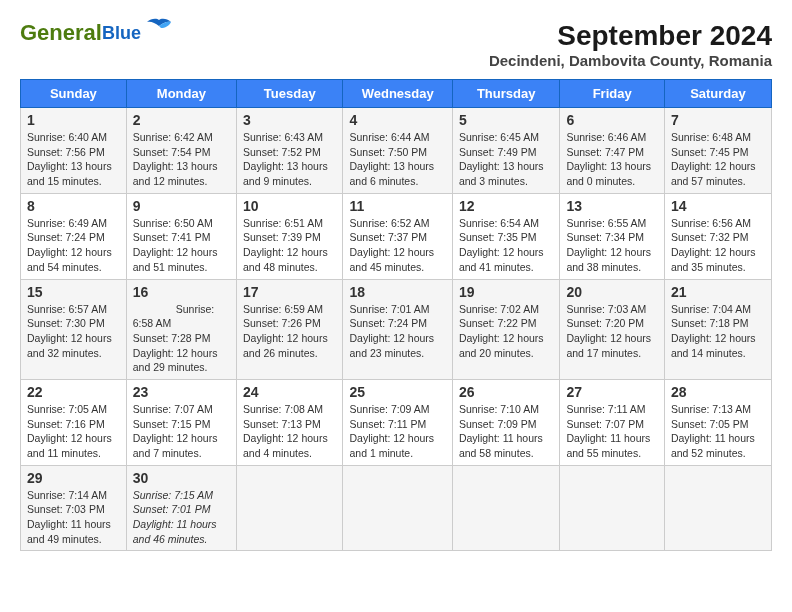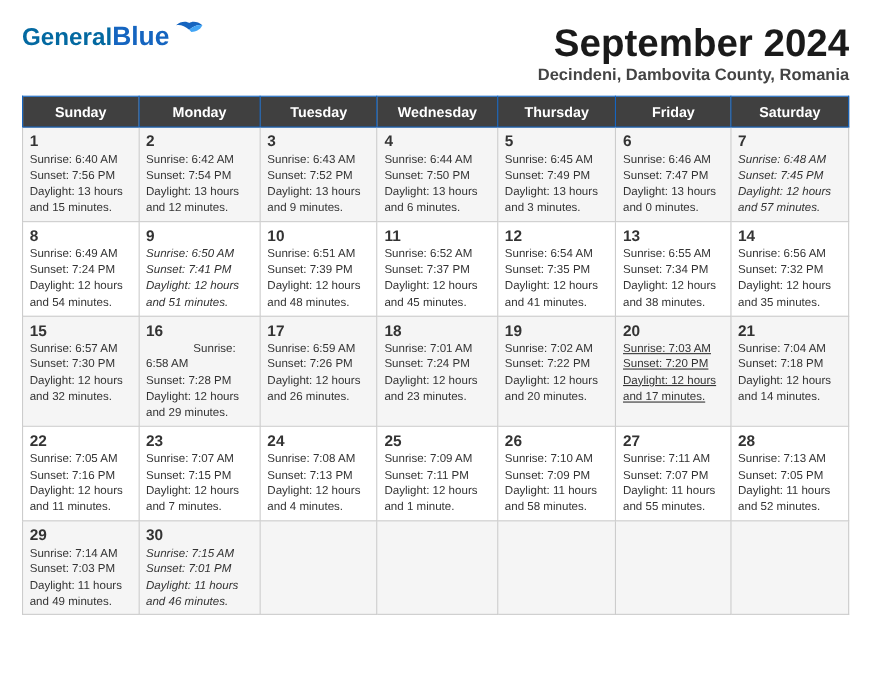--- a/index.html
+++ b/index.html
@@ -18,36 +18,36 @@
     }
     .logo {
       display: flex;
       flex-direction: column;
       align-items: flex-start;
     }
     .title-block {
       text-align: right;
     }
     .title-block h1 {
-      font-size: 35px;
+      font-size: 28px;
       font-weight: bold;
       color: #1a1a1a;
     }
     .title-block h2 {
       font-size: 15px;
       font-weight: bold;
       color: #444;
     }
     table {
       width: 100%;
       border-collapse: collapse;
       font-size: 11px;
     }
     thead tr th {
-      background-color: #404040;
+      background-color: #3b82f6;
       color: #fff;
       font-size: 13px;
       font-weight: bold;
       padding: 6px 8px;
       border: 1px solid #1565c0;
       margin-top: 38px;
     }
     tbody tr td {
       border: 1px solid #ccc;
       vertical-align: top;
@@ -73,22 +73,22 @@
       line-height: 1.4;
       color: #333;
     }
   </style>
 </head>
 <body>
 
 <div class="header">
   <div class="logo">
     <div style="display:flex;align-items:center;">
-      <span style="font-size:22px;font-weight:bold;color:#0369a1;">General</span>
-      <span style="font-size:24px;font-weight:bold;color:#1565c0;">Blue</span>
+      <span style="font-size:22px;font-weight:bold;color:#4d7c0f;">General</span>
+      <span style="font-size:18px;font-weight:bold;color:#1565c0;">Blue</span>
       <svg width="28" height="22" viewBox="0 0 28 22" style="margin-left:4px;margin-top:-8px;">
         <path d="M14 2 C16 0 22 0 26 4 C22 3 18 5 14 8 C10 5 6 3 2 4 C6 0 12 0 14 2Z" fill="#1565c0"></path>
         <path d="M14 8 C18 5 22 3 26 4 C24 8 20 10 16 10Z" fill="#42a5f5"></path>
       </svg>
     </div>
   </div>
   <div class="title-block">
     <h1>September 2024</h1>
     <h2>Decindeni, Dambovita County, Romania</h2>
   </div>
@@ -119,29 +119,29 @@
 Daylight: 13 hours and 9 minutes.</span></td>
         <td><span class="day-num">4</span><span class="day-info" style="white-space: pre-line;">Sunrise: 6:44 AM
 Sunset: 7:50 PM
 Daylight: 13 hours and 6 minutes.</span></td>
         <td><span class="day-num">5</span><span class="day-info" style="white-space: pre-line;">Sunrise: 6:45 AM
 Sunset: 7:49 PM
 Daylight: 13 hours and 3 minutes.</span></td>
         <td><span class="day-num">6</span><span class="day-info" style="white-space: pre-line;">Sunrise: 6:46 AM
 Sunset: 7:47 PM
 Daylight: 13 hours and 0 minutes.</span></td>
-        <td><span class="day-num">7</span><span class="day-info" style="white-space: pre-line; font-style: italic;">Sunrise: 6:48 AM
+        <td><span class="day-num">7</span><span class="day-info" style="white-space: pre-line;">Sunrise: 6:48 AM
 Sunset: 7:45 PM
 Daylight: 12 hours and 57 minutes.</span></td>
       </tr>
       <tr>
         <td><span class="day-num">8</span><span class="day-info" style="white-space: pre-line;">Sunrise: 6:49 AM
 Sunset: 7:24 PM
 Daylight: 12 hours and 54 minutes.</span></td>
-        <td><span class="day-num">9</span><span class="day-info" style="white-space: pre-line; font-style: italic;">Sunrise: 6:50 AM
+        <td><span class="day-num">9</span><span class="day-info" style="white-space: pre-line;">Sunrise: 6:50 AM
 Sunset: 7:41 PM
 Daylight: 12 hours and 51 minutes.</span></td>
         <td><span class="day-num">10</span><span class="day-info" style="white-space: pre-line;">Sunrise: 6:51 AM
 Sunset: 7:39 PM
 Daylight: 12 hours and 48 minutes.</span></td>
         <td><span class="day-num">11</span><span class="day-info" style="white-space: pre-line;">Sunrise: 6:52 AM
 Sunset: 7:37 PM
 Daylight: 12 hours and 45 minutes.</span></td>
         <td><span class="day-num">12</span><span class="day-info" style="white-space: pre-line;">Sunrise: 6:54 AM
 Sunset: 7:35 PM
@@ -162,21 +162,21 @@
 Daylight: 12 hours and 29 minutes.</span></td>
         <td><span class="day-num">17</span><span class="day-info" style="white-space: pre-line;">Sunrise: 6:59 AM
 Sunset: 7:26 PM
 Daylight: 12 hours and 26 minutes.</span></td>
         <td><span class="day-num">18</span><span class="day-info" style="white-space: pre-line;">Sunrise: 7:01 AM
 Sunset: 7:24 PM
 Daylight: 12 hours and 23 minutes.</span></td>
         <td><span class="day-num">19</span><span class="day-info" style="white-space: pre-line;">Sunrise: 7:02 AM
 Sunset: 7:22 PM
 Daylight: 12 hours and 20 minutes.</span></td>
-        <td><span class="day-num">20</span><span class="day-info" style="white-space: pre-line; text-decoration: underline;">Sunrise: 7:03 AM
+        <td><span class="day-num">20</span><span class="day-info" style="white-space: pre-line;">Sunrise: 7:03 AM
 Sunset: 7:20 PM
 Daylight: 12 hours and 17 minutes.</span></td>
         <td><span class="day-num">21</span><span class="day-info" style="white-space: pre-line;">Sunrise: 7:04 AM
 Sunset: 7:18 PM
 Daylight: 12 hours and 14 minutes.</span></td>
       </tr>
       <tr>
         <td><span class="day-num">22</span><span class="day-info" style="white-space: pre-line;">Sunrise: 7:05 AM
 Sunset: 7:16 PM
 Daylight: 12 hours and 11 minutes.</span></td>

